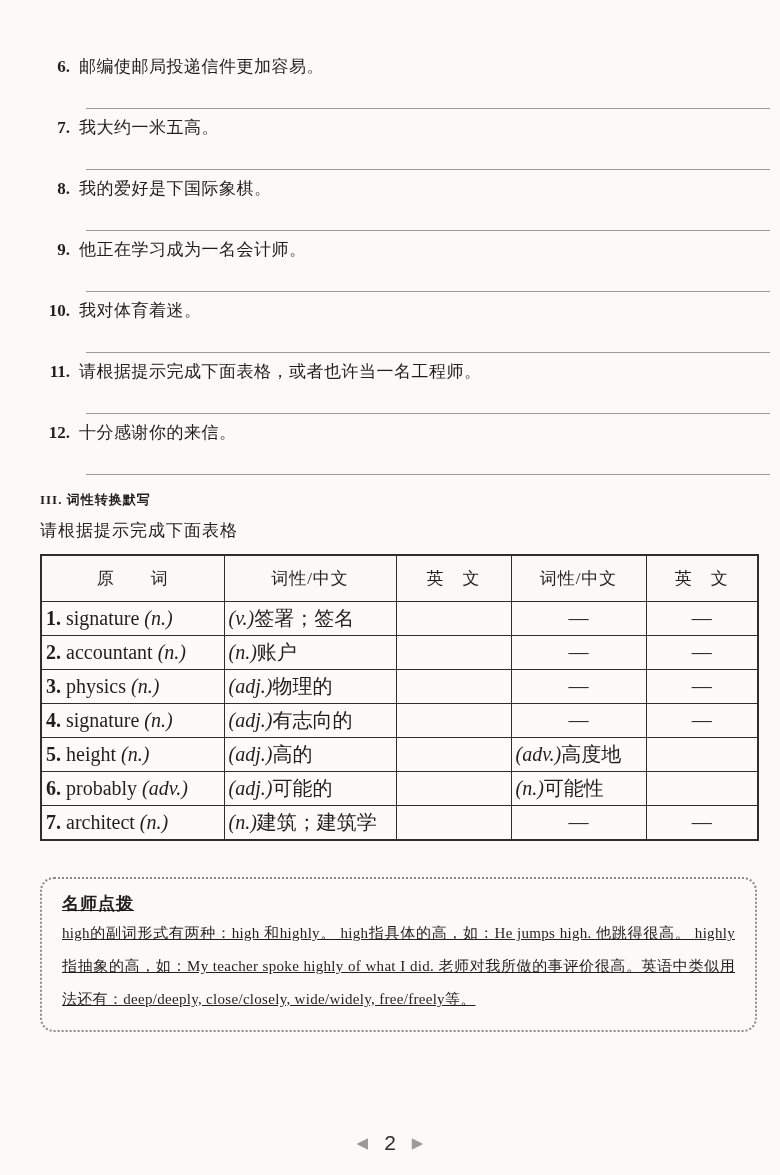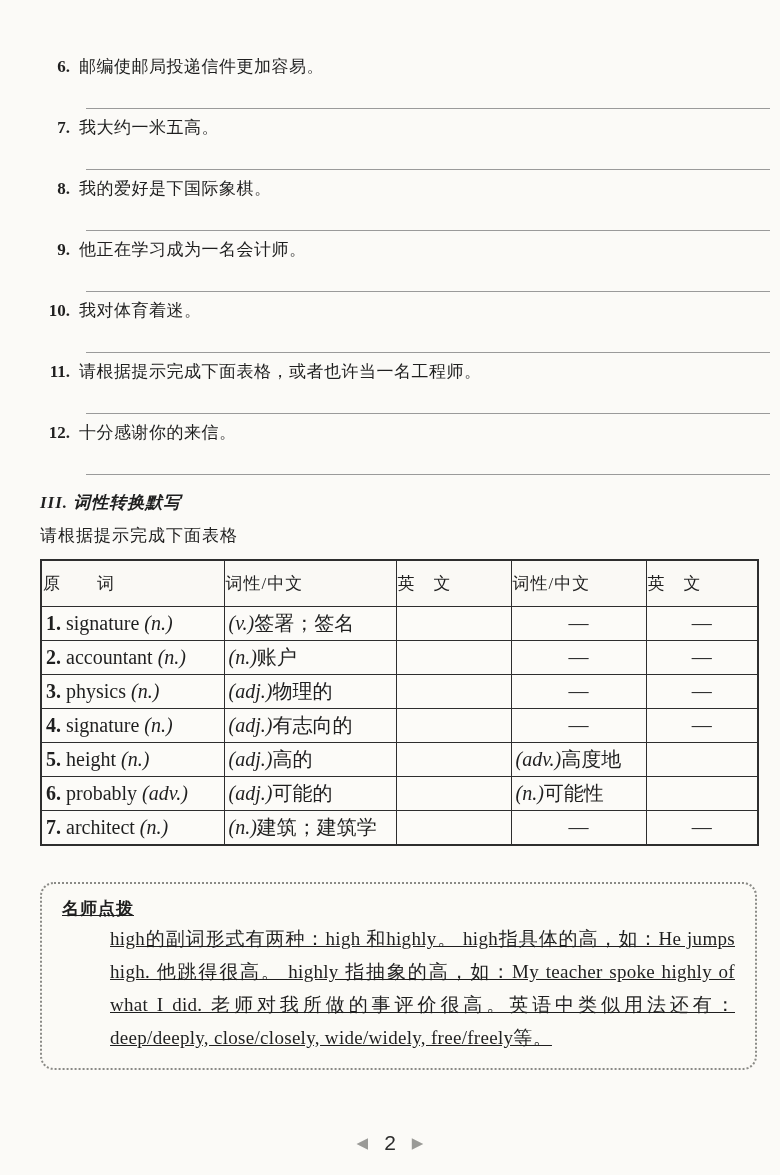--- a/index.html
+++ b/index.html
@@ -14,41 +14,41 @@
   .content{padding:54px 10px 0 40px;}
 
   
   .t-item{margin-bottom:6px;}
   .t-line{display:flex;align-items:baseline;font-size:17px;line-height:25px;}
   .t-num{flex:0 0 30px;text-align:right;font-weight:bold;margin-right:9px;}
   .t-text{letter-spacing:0.5px;text-align:center;}
   .t-blank{height:29px;border-bottom:1px solid #9a9a9a;margin-left:46px;}
 
   
-  .sec-heading{font-size:17px;font-weight:bold;margin:16px 0 0 0;letter-spacing:1px;font-style:italic;}
+  .sec-heading{font-size:13px;font-weight:bold;margin:16px 0 0 0;letter-spacing:1px;}
   .sec-sub{font-size:17px;margin:10px 0 12px 0;letter-spacing:1px;}
 
   
   table.pos-table{border-collapse:collapse;width:717px;table-layout:fixed;background:#fcfbf8;}
   table.pos-table{border:2px solid #2e2e2e;}
   table.pos-table th,table.pos-table td{border:1px solid #2e2e2e;}
-  table.pos-table th{height:43px;font-size:17px;font-weight:normal;text-align:left;letter-spacing:1px;background:#faf9f5;}
+  table.pos-table th{height:43px;font-size:17px;font-weight:normal;text-align:center;letter-spacing:1px;background:#faf9f5;}
   table.pos-table td{height:33px;font-size:20px;padding:0 4px;}
   td.c1{padding-left:12px;}
   td.c2{padding-left:12px;}
   .rn{font-weight:bold;}
   .pos{font-style:italic;}
   td.center{text-align:center;}
   .dash{letter-spacing:0;}
 
   
   .note{margin-top:36px;width:673px;border:2px dotted #8a8a86;border-radius:14px;
         padding:12px 20px 14px 20px;background:#fbfaf6;text-decoration:underline;}
   .note-title{font-weight:bold;font-size:17px;line-height:26px;letter-spacing:1px;}
-  .note-body{font-size:19px;line-height:33px;text-align:justify;letter-spacing:0.3px;margin-left:48px;}
+  .note-body{font-size:15px;line-height:33px;text-align:justify;letter-spacing:0.3px;}
 
   
   .footer{position:absolute;bottom:20px;left:0;width:780px;text-align:center;
           font-size:21px;color:#2b2b2b;font-family:"Liberation Sans","DejaVu Sans",sans-serif;}
   .arrow{color:#9a9a97;font-size:15px;vertical-align:2px;}
   .arrow.left{margin-right:16px;}
   .arrow.right{margin-left:16px;}
 </style>
 </head>
 <body>

